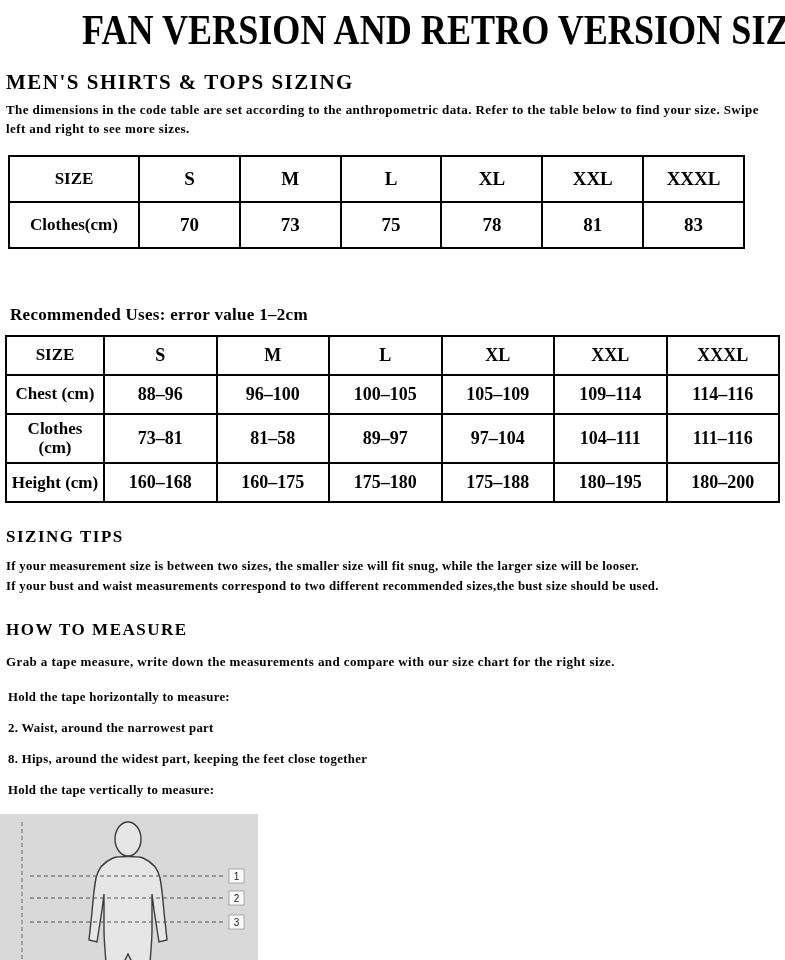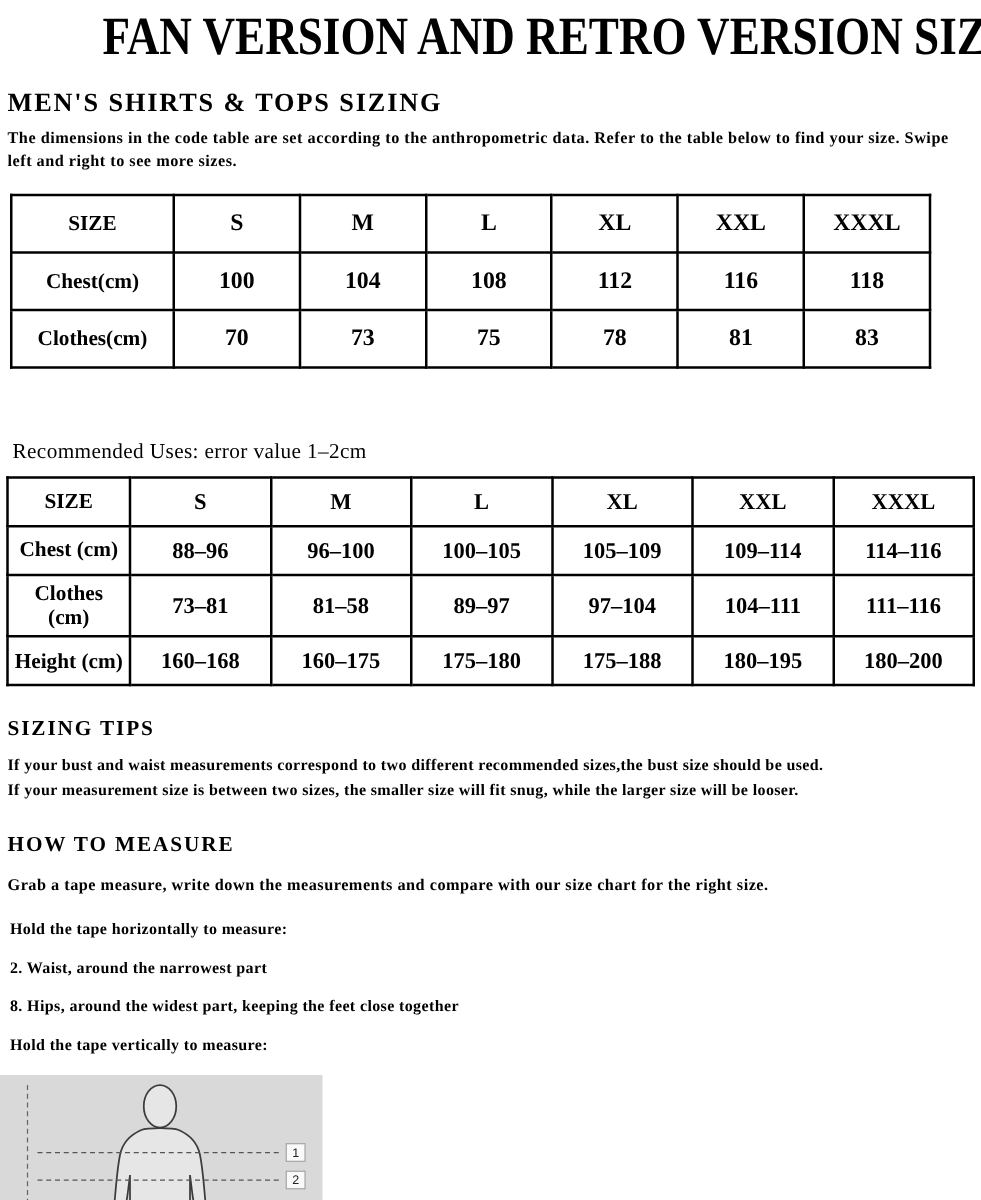--- a/index.html
+++ b/index.html
@@ -39,21 +39,21 @@
   .tbl1 .col-label{width:124px;font-size:17px;}
 
   .tbl2{margin:10px 0 0 5px;width:775px;}
   .tbl2 th,.tbl2 td{
     border:2px solid #000;text-align:center;font-weight:bold;
     font-size:18px;padding:8px 2px;
   }
   .tbl2 .col-label{width:92px;font-size:17px;line-height:1.15;padding:4px 2px;}
 
   .recommended{
-    font-size:17px;font-weight:normal;margin:56px 0 0 10px;letter-spacing:0.3px;
+    font-size:17px;font-weight:bold;margin:56px 0 0 10px;letter-spacing:0.3px;
   }
 
   .tips-line{
     font-size:12.8px;font-weight:bold;letter-spacing:0.3px;line-height:1.55;
     margin:0 6px 0 6px;
   }
   .tips-block{margin-top:10px;}
 
   .measure-intro{
     font-size:13px;font-weight:bold;letter-spacing:0.4px;margin:14px 6px 0 6px;
@@ -87,29 +87,20 @@
         <tr>
       <th class="col-label">SIZE</th>
       <th>S</th>
       <th>M</th>
       <th>L</th>
       <th>XL</th>
       <th>XXL</th>
       <th>XXXL</th>
     </tr>
     <tr>
-      <td class="col-label">Chest(cm)</td>
-      <td>100</td>
-      <td>104</td>
-      <td>108</td>
-      <td>112</td>
-      <td>116</td>
-      <td>118</td>
-    </tr>
-    <tr>
       <td class="col-label">Clothes(cm)</td>
       <td>70</td>
       <td>73</td>
       <td>75</td>
       <td>78</td>
       <td>81</td>
       <td>83</td>
     </tr>
   </tbody>
     </table>
@@ -152,22 +143,22 @@
       <td>175–180</td>
       <td>175–188</td>
       <td>180–195</td>
       <td>180–200</td>
     </tr>
   </tbody>
     </table>
 
   <div class="h-sub">SIZING TIPS</div>
   <div class="tips-block">
+    <div class="tips-line">If your measurement size is between two sizes, the smaller size will fit snug, while the larger size will be looser.</div>
     <div class="tips-line">If your bust and waist measurements correspond to two different recommended sizes,the bust size should be used.</div>
-    <div class="tips-line">If your measurement size is between two sizes, the smaller size will fit snug, while the larger size will be looser.</div>
   </div>
 
   <div class="h-sub">HOW TO MEASURE</div>
   <div class="measure-intro">Grab a tape measure, write down the measurements and compare with our size chart for the right size.</div>
 
   <div class="bottom">
     <div class="steps">
       <div class="step">Hold the tape horizontally to measure:</div>
       <div class="step">2. Waist, around the narrowest part</div>
       <div class="step">8. Hips, around the widest part, keeping the feet close together</div>

